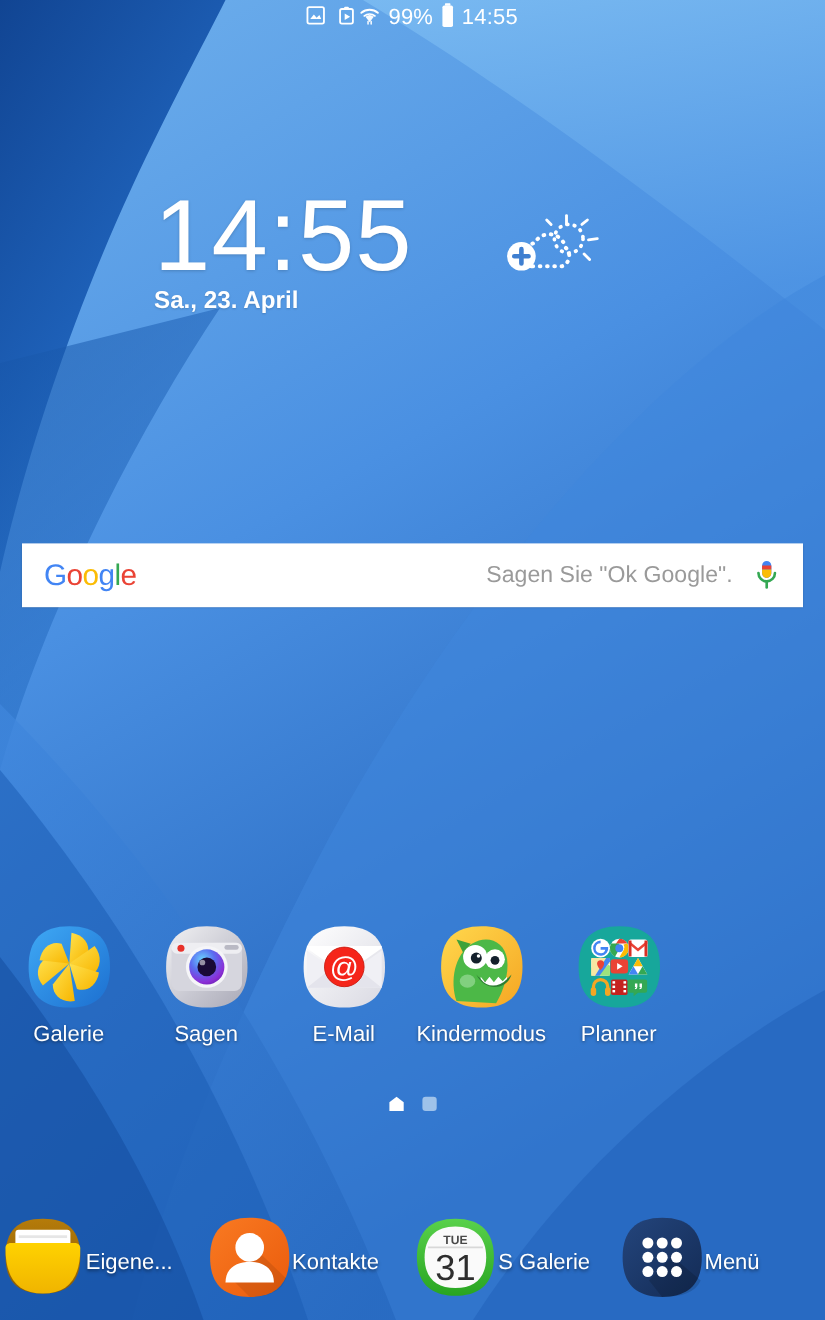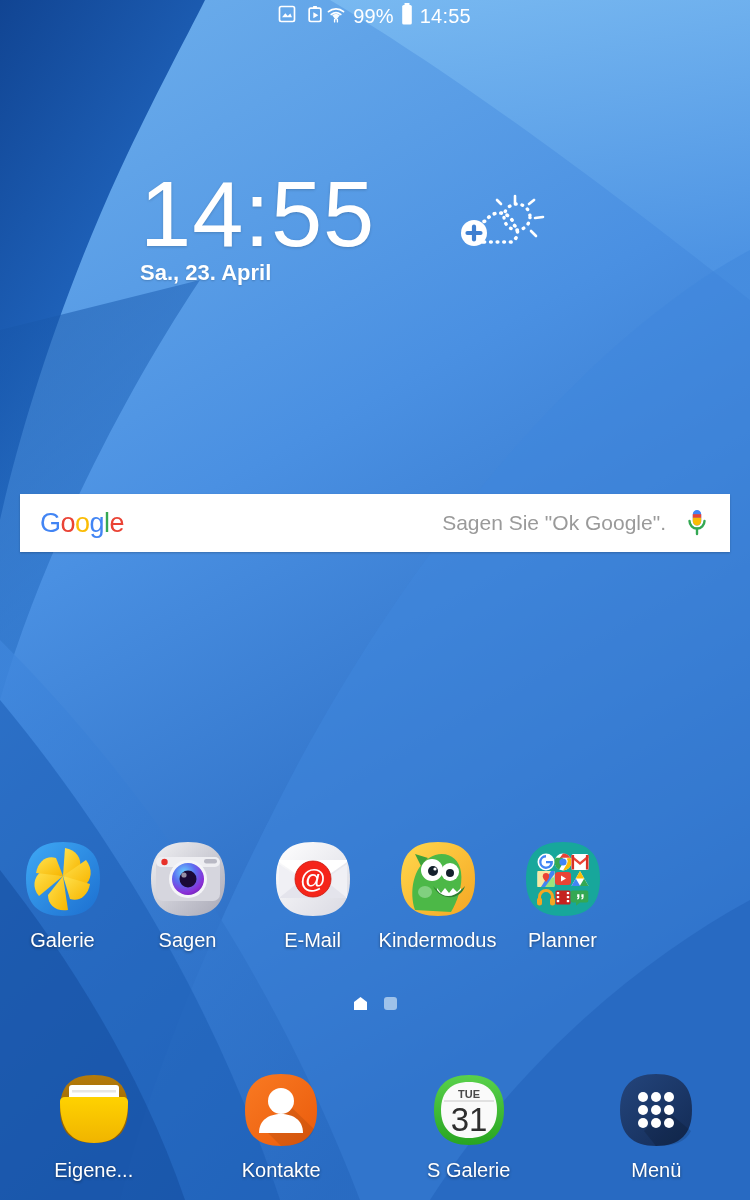--- a/index.html
+++ b/index.html
@@ -105,21 +105,21 @@
     width: 13px; height: 13px; border-radius: 3px;
     background: #9ec2ea;
   }
 
   
   .dock {
     position: absolute; left: 0; bottom: 18px; width: 750px;
     display: grid; grid-template-columns: repeat(4, 1fr);
     z-index: 20;
   }
-  .dock-cell { display: flex; flex-direction: column; align-items: center; }
+  .dock-cell { display: flex; flex-direction: row; align-items: center; }
   .dock-icon { width: 78px; height: 78px; }
   .dock-label {
     margin-top: 10px; color: #ffffff; font-size: 20px; text-align: center;
     text-shadow: 0 1px 3px rgba(0,0,0,.45);
   }
 </style>
 </head>
 <body>
 
 <div class="wallpaper">

